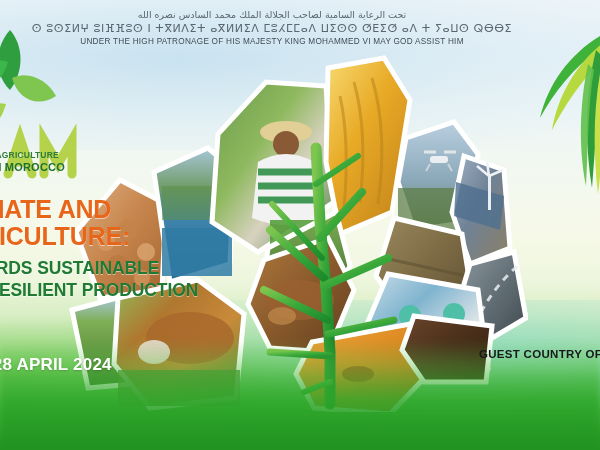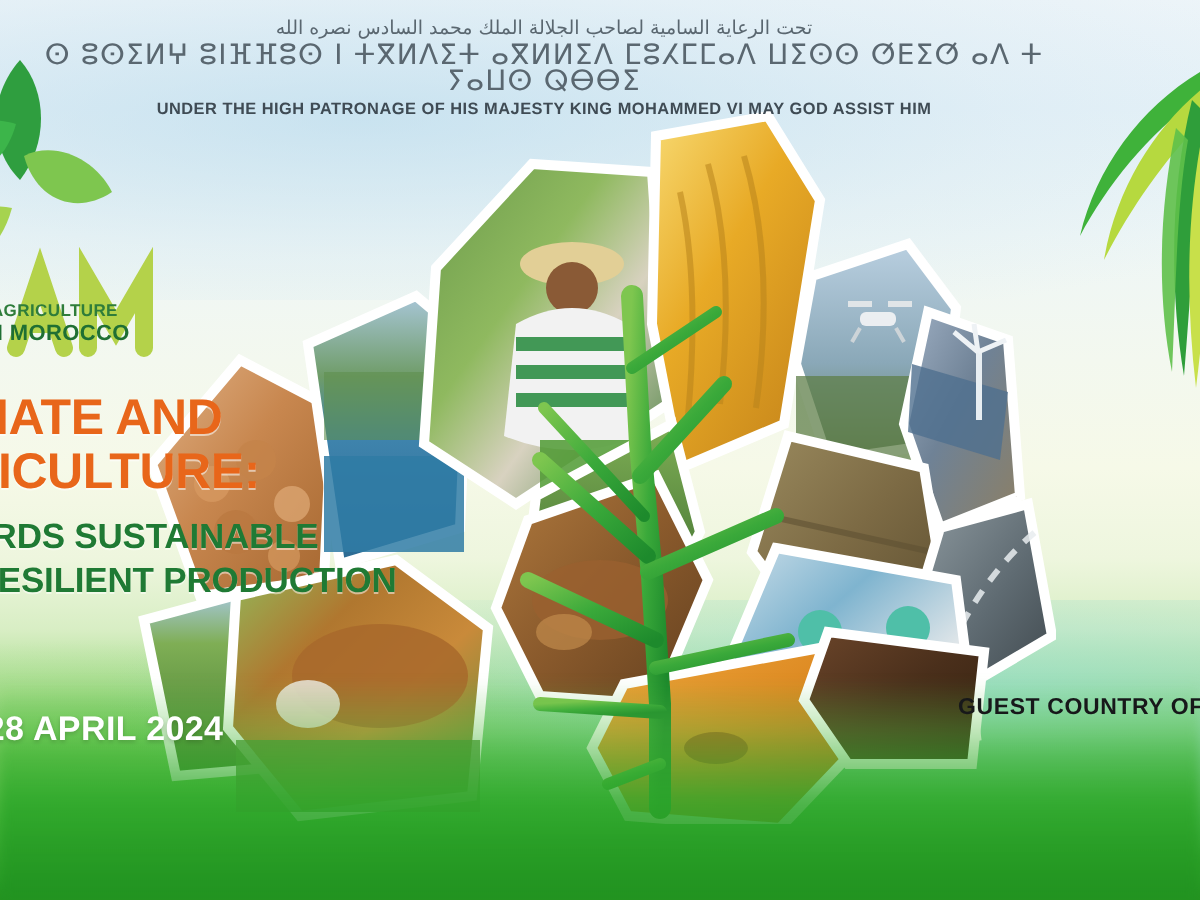--- a/index.html
+++ b/index.html
@@ -44,22 +44,22 @@
     filter:blur(3px);
     pointer-events:none;
   }
 
   
   .patronage{
     position:absolute;left:0;top:8px;width:544px;text-align:center;
     color:#5d6a73;pointer-events:none;
   }
   .pat-ar{font-family:"DejaVu Sans",sans-serif;font-size:9.5px;letter-spacing:.3px;line-height:14px;color:#5a6770;direction:rtl;}
-  .pat-tf{font-family:"DejaVu Sans",sans-serif;font-size:14px;letter-spacing:.6px;line-height:13px;color:#5a6770;}
-  .pat-en{font-size:8.2px;font-weight:700;letter-spacing:.25px;line-height:13px;color:#3f4b54;}
+  .pat-tf{font-family:"DejaVu Sans",sans-serif;font-size:11px;letter-spacing:.6px;line-height:13px;color:#5a6770;}
+  .pat-en{font-size:8.2px;font-weight:400;letter-spacing:.25px;line-height:13px;color:#3f4b54;}
 
   
   .logo{position:absolute;left:-72px;top:18px;width:150px;height:180px;}
   .logo svg{display:block;}
   .logo-txt{position:absolute;left:-78px;top:150px;width:160px;}
   .logo-l1{font-size:8.5px;font-weight:600;letter-spacing:.2px;color:#2f7d3a;white-space:nowrap;}
   .logo-l2{font-size:11px;font-weight:800;letter-spacing:.2px;color:#1f6f33;white-space:nowrap;margin-top:1px;}
 
   
   .headline{position:absolute;left:-56px;top:196px;width:280px;}

